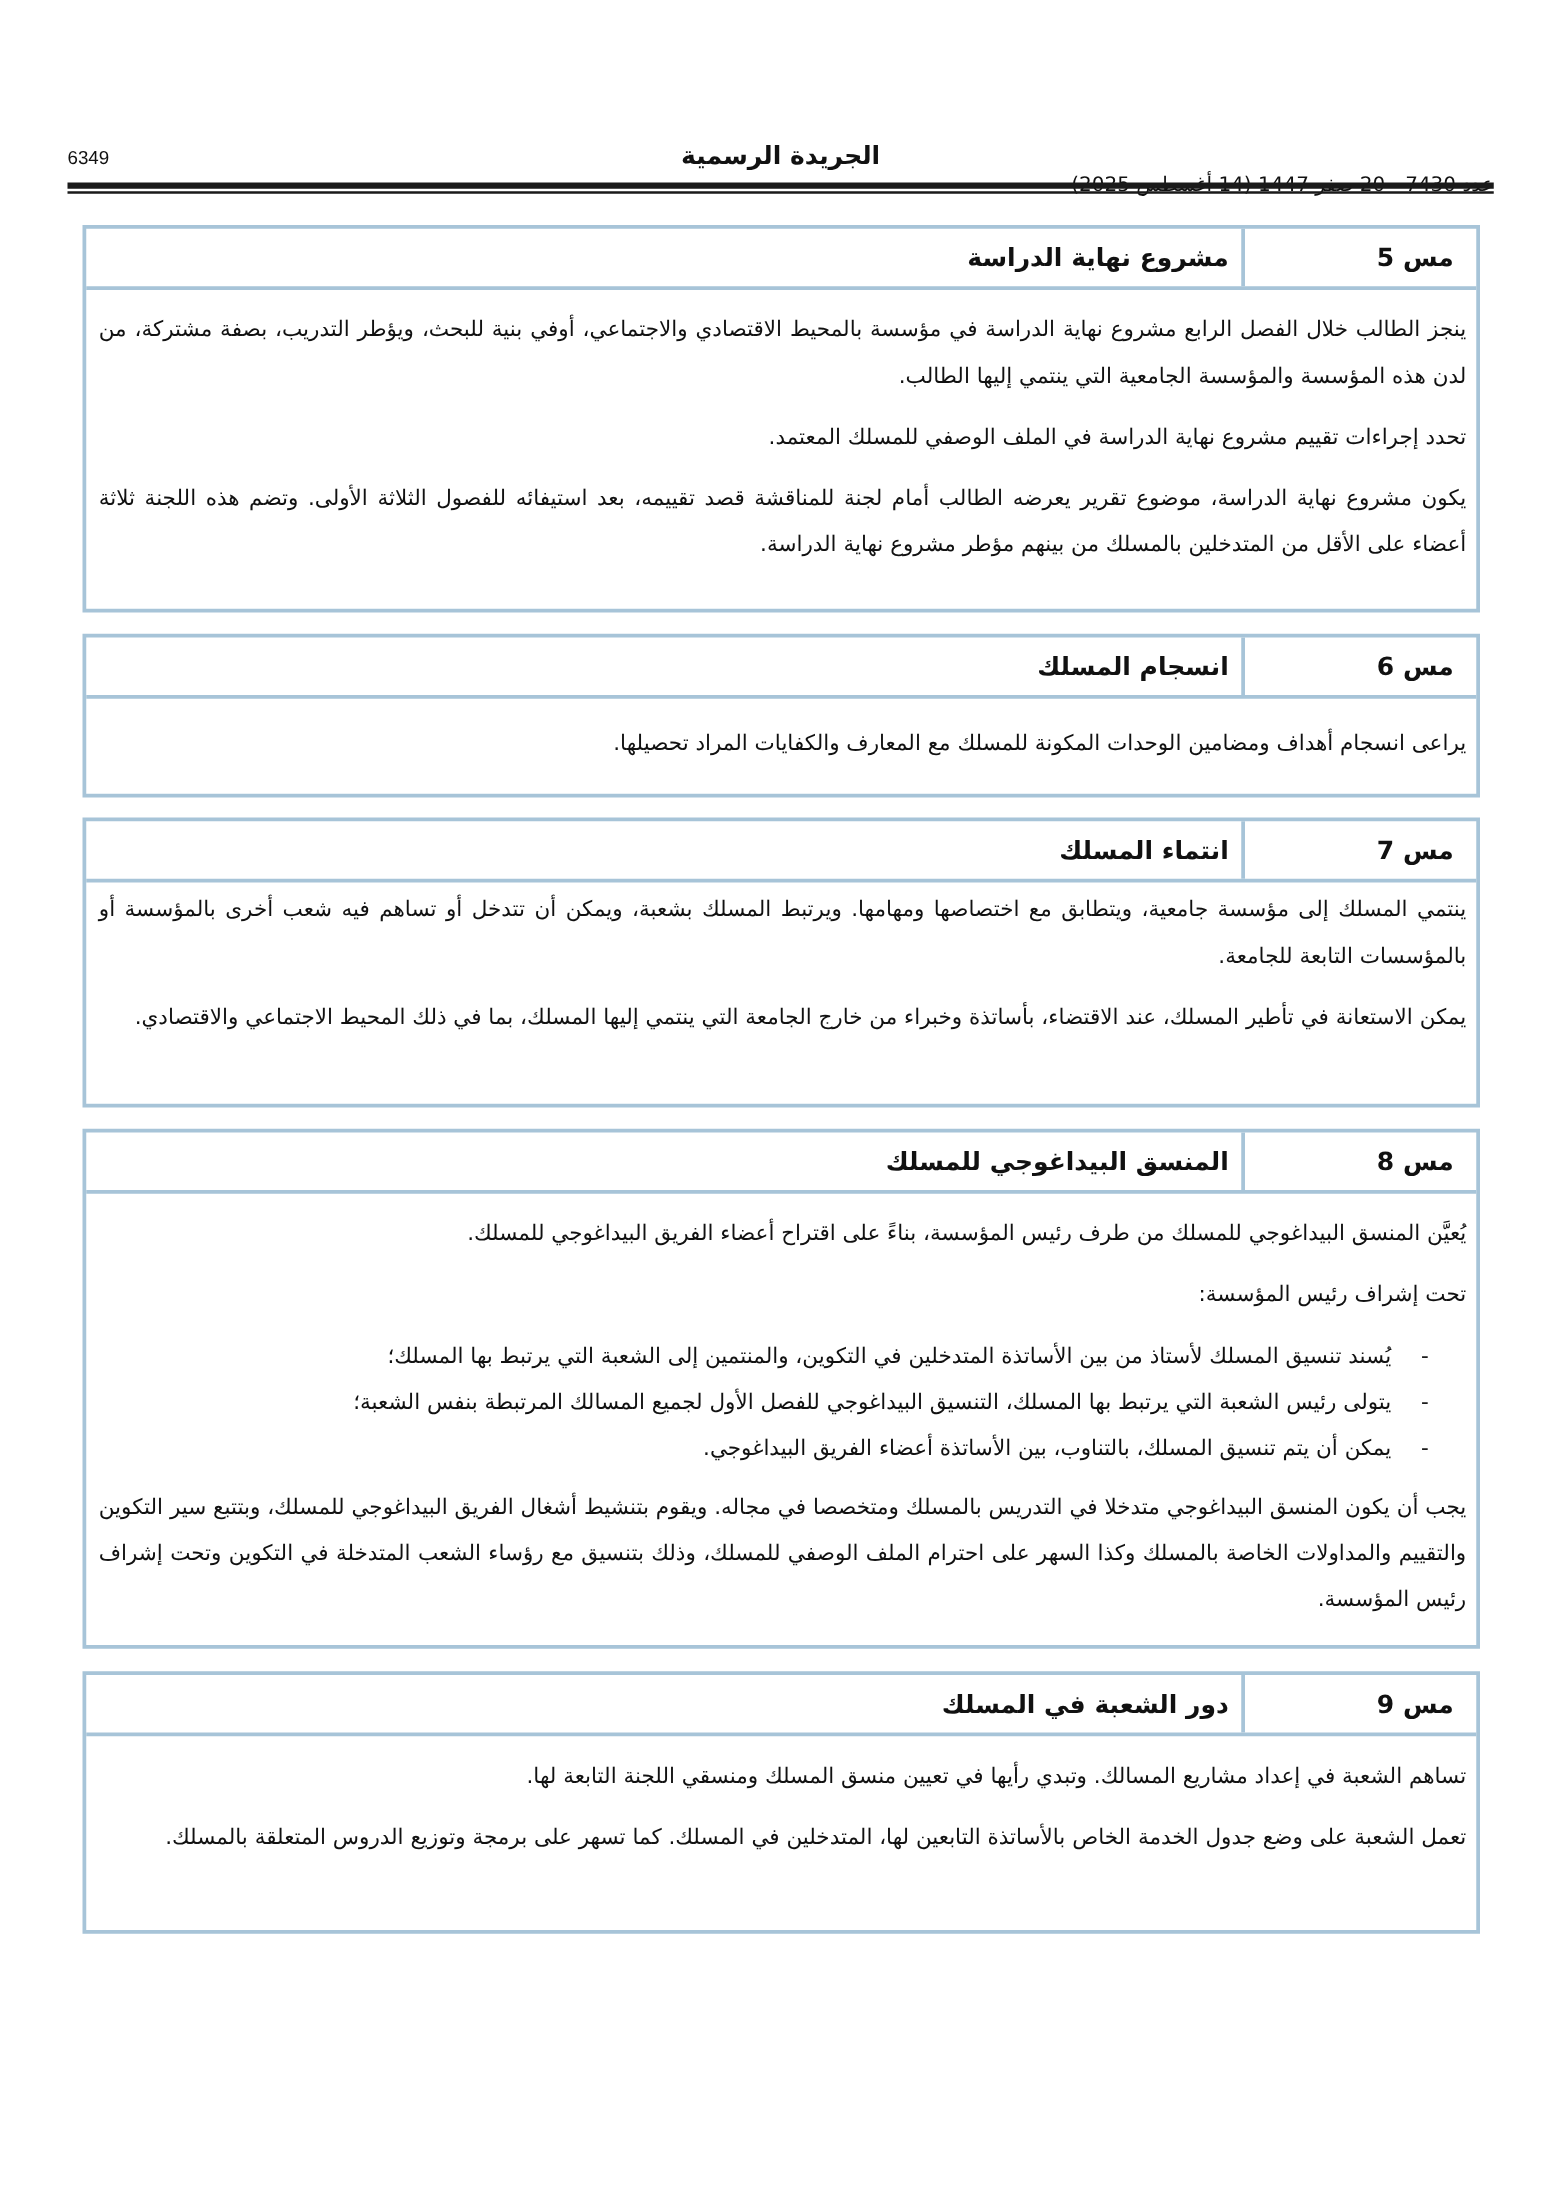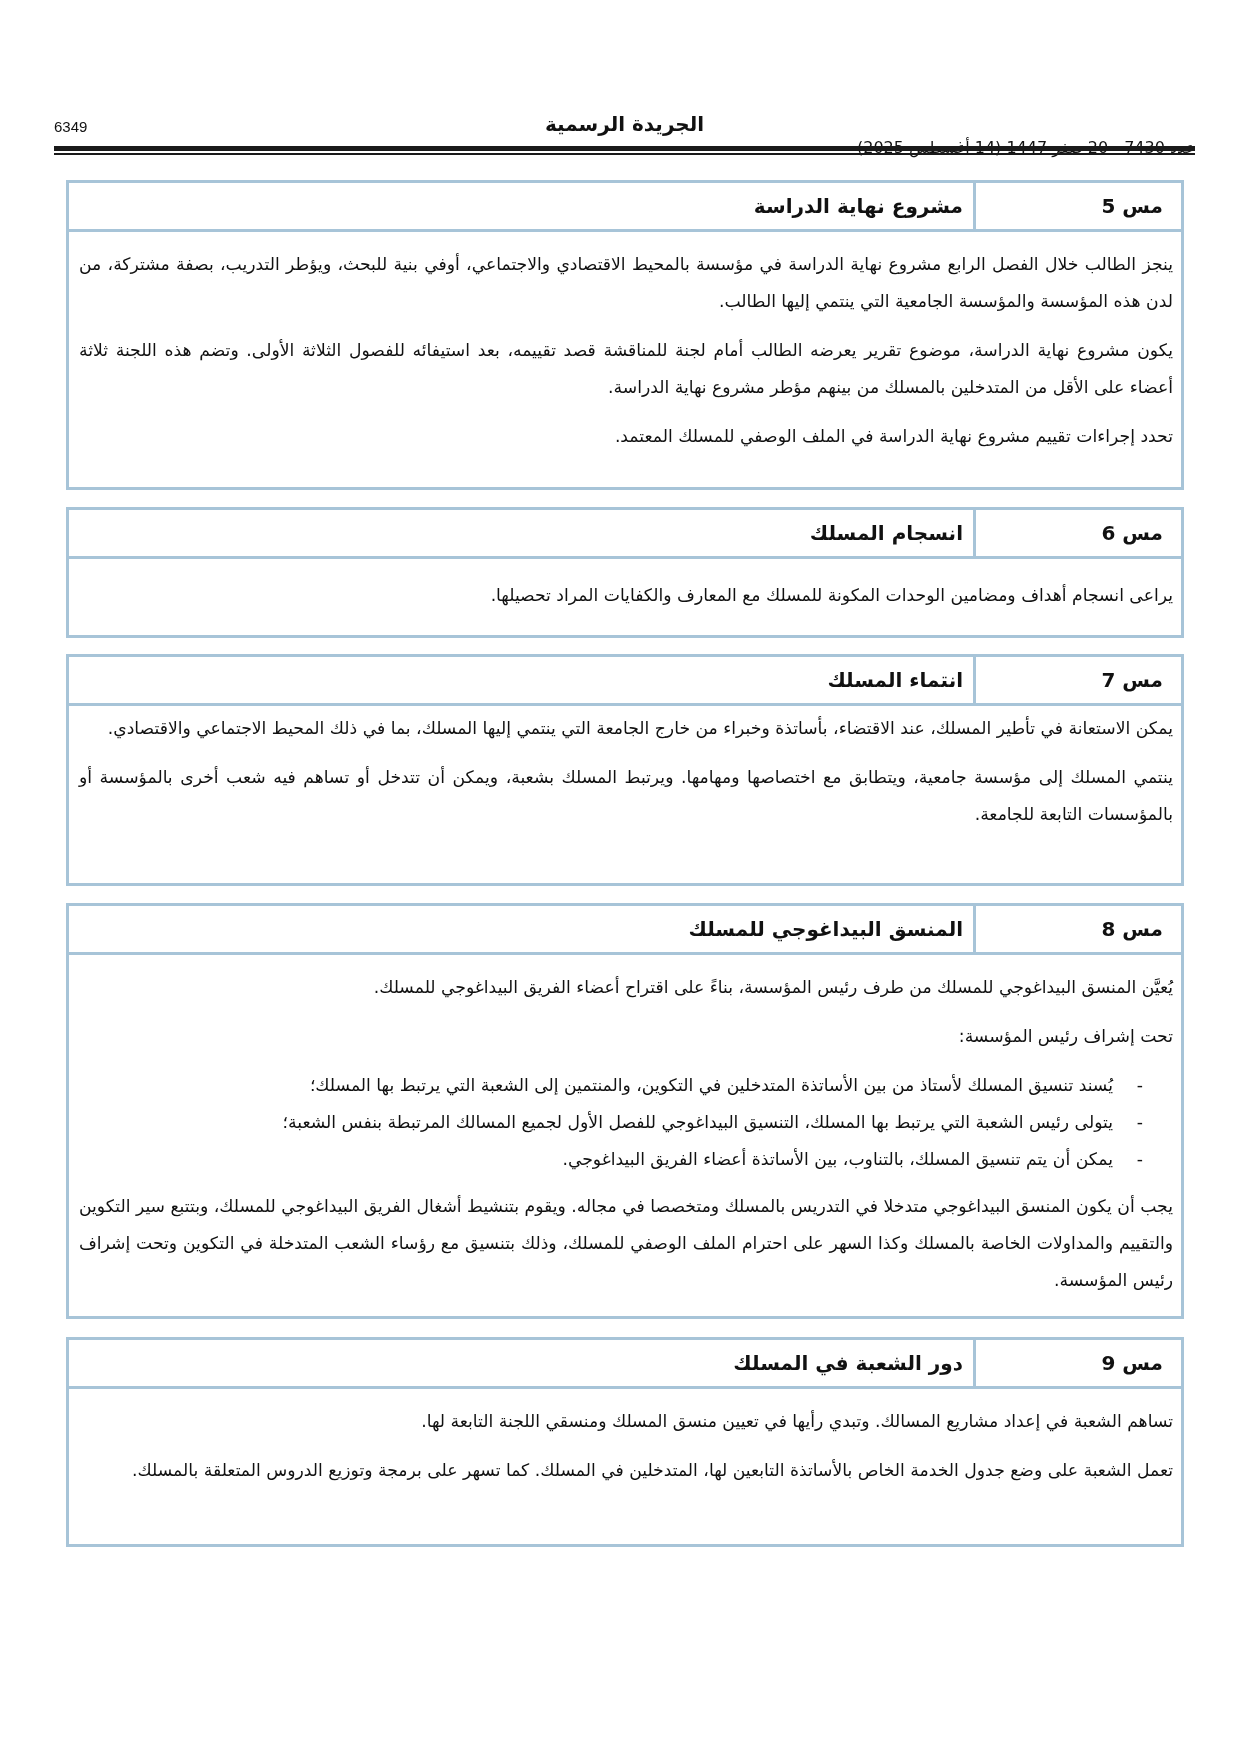--- a/index.html
+++ b/index.html
@@ -6,21 +6,21 @@
   body { width:1241px; height:1754px; position:relative; font-family:"DejaVu Sans", sans-serif; color:#111; }
   .header { position:absolute; left:54px; right:46px; top:112px; height:34px; }
   .hdr-page { position:absolute; left:0; top:6px; font-family:"Liberation Sans", sans-serif; font-weight:normal; font-size:15px; }
   .hdr-title { position:absolute; left:0; right:0; top:0; text-align:center; font-weight:bold; font-size:20px; direction:rtl; }
   .hdr-issue { position:absolute; right:0; top:7px; font-size:16px; direction:rtl;margin-top:19px; }
   .rule-thick { position:absolute; left:54px; right:46px; top:146px; height:5px; background:#1a1a1a; }
   .rule-thin { position:absolute; left:54px; right:46px; top:153px; height:1.5px; background:#1a1a1a; }
 
   .article { position:absolute; left:66px; width:1118px; border:3px solid #a7c4d8; box-sizing:border-box; direction:rtl; }
   .art-head { display:flex; border-bottom:3px solid #a7c4d8; height:46px; }
-  .art-num { width:208px; border-left:3px solid #a7c4d8; font-weight:bold; font-size:20px; padding:0 18px 0 0; display:flex; align-items:center; box-sizing:border-box; }
+  .art-num { width:188px; border-left:3px solid #a7c4d8; font-weight:bold; font-size:20px; padding:0 18px 0 0; display:flex; align-items:center; box-sizing:border-box; }
   .art-title { flex:1; font-weight:bold; font-size:20px; display:flex; align-items:center; padding-right:10px;text-align:right; }
   .art-body { padding:14px 8px 10px 10px; font-size:17.2px; line-height:37px; text-align:justify; }
   .art-body p { margin:0 0 12px 0; }
   .art-body ul { list-style:none; margin:2px 0 10px 0; padding:0 30px 0 0; }
   .art-body li { position:relative; padding-right:30px; }
   .art-body li::before { content:"-"; position:absolute; right:0; top:0; }
 </style>
 </head>
 <body>
 
@@ -32,43 +32,43 @@
 <div class="rule-thick"></div>
 <div class="rule-thin"></div>
 
 <div class="article" style="top:180px;height:310px;">
   <div class="art-head">
     <div class="art-num">مس 5</div>
     <div class="art-title">مشروع نهاية الدراسة</div>
   </div>
   <div class="art-body">
     <p>ينجز الطالب خلال الفصل الرابع مشروع نهاية الدراسة في مؤسسة بالمحيط الاقتصادي والاجتماعي، أوفي بنية للبحث، ويؤطر التدريب، بصفة مشتركة، من لدن هذه المؤسسة والمؤسسة الجامعية التي ينتمي إليها الطالب.</p>
+    <p>تحدد إجراءات تقييم مشروع نهاية الدراسة في الملف الوصفي للمسلك المعتمد.</p>
     <p>يكون مشروع نهاية الدراسة، موضوع تقرير يعرضه الطالب أمام لجنة للمناقشة قصد تقييمه، بعد استيفائه للفصول الثلاثة الأولى. وتضم هذه اللجنة ثلاثة أعضاء على الأقل من المتدخلين بالمسلك من بينهم مؤطر مشروع نهاية الدراسة.</p>
-    <p>تحدد إجراءات تقييم مشروع نهاية الدراسة في الملف الوصفي للمسلك المعتمد.</p>
   </div>
 </div>
 
 <div class="article" style="top:507px;height:131px;">
   <div class="art-head">
     <div class="art-num">مس 6</div>
     <div class="art-title">انسجام المسلك</div>
   </div>
   <div class="art-body" style="padding-top:18px;">
     <p>يراعى انسجام أهداف ومضامين الوحدات المكونة للمسلك مع المعارف والكفايات المراد تحصيلها.</p>
   </div>
 </div>
 
 <div class="article" style="top:654px;height:232px;">
   <div class="art-head">
     <div class="art-num">مس 7</div>
     <div class="art-title">انتماء المسلك</div>
   </div>
   <div class="art-body" style="padding-top:4px;">
+    <p>ينتمي المسلك إلى مؤسسة جامعية، ويتطابق مع اختصاصها ومهامها. ويرتبط المسلك بشعبة، ويمكن أن تتدخل أو تساهم فيه شعب أخرى بالمؤسسة أو بالمؤسسات التابعة للجامعة.</p>
     <p>يمكن الاستعانة في تأطير المسلك، عند الاقتضاء، بأساتذة وخبراء من خارج الجامعة التي ينتمي إليها المسلك، بما في ذلك المحيط الاجتماعي والاقتصادي.</p>
-    <p>ينتمي المسلك إلى مؤسسة جامعية، ويتطابق مع اختصاصها ومهامها. ويرتبط المسلك بشعبة، ويمكن أن تتدخل أو تساهم فيه شعب أخرى بالمؤسسة أو بالمؤسسات التابعة للجامعة.</p>
   </div>
 </div>
 
 <div class="article" style="top:903px;height:416px;">
   <div class="art-head">
     <div class="art-num">مس 8</div>
     <div class="art-title">المنسق البيداغوجي للمسلك</div>
   </div>
   <div class="art-body">
     <p>يُعيَّن المنسق البيداغوجي للمسلك من طرف رئيس المؤسسة، بناءً على اقتراح أعضاء الفريق البيداغوجي للمسلك.</p>

